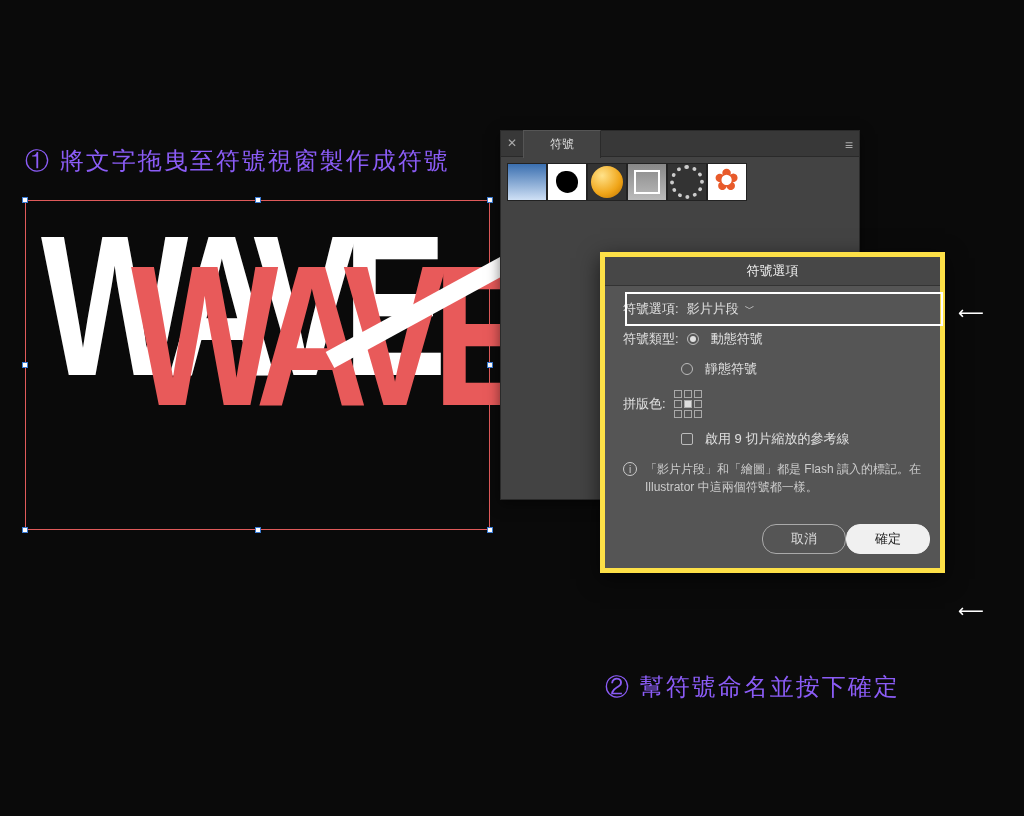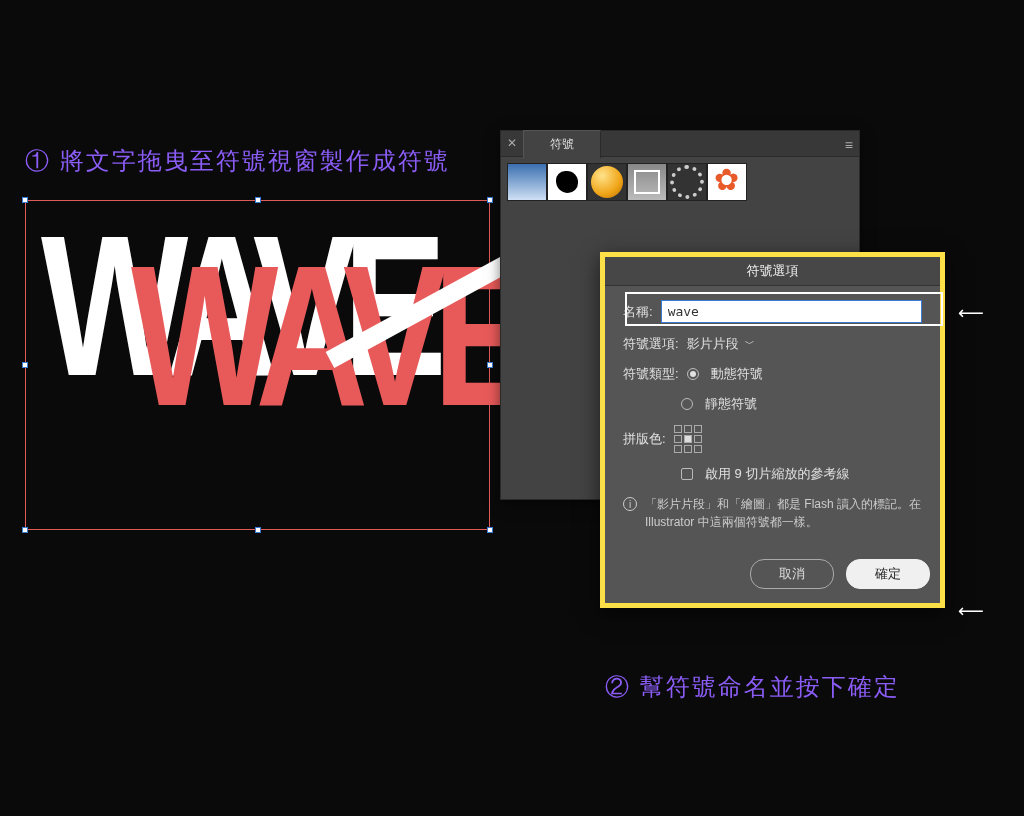--- a/index.html
+++ b/index.html
@@ -265,21 +265,20 @@
     border: 1px solid #ccc;
     border-radius: 50%;
     font-size: 10px;
     display:flex; align-items:center; justify-content:center;
     flex-shrink: 0;
     margin-top: 2px;
   }
   .btn-row {
     display: flex;
     justify-content: flex-end;
-    gap: 12px;
     padding: 4px 10px 14px 4px;
   }
   .btn {
     min-width: 84px;
     padding: 5px 18px;
     border-radius: 14px;
     font-size: 13px;
     text-align: center;
     cursor: default;
   }
@@ -344,24 +343,20 @@
     <div class="swatch sw-ring"></div>
     <div class="swatch sw-flower"></div>
   </div>
   <div class="panel-footer">IN.</div>
 </div>
 
 <div class="dialog">
   <div class="dialog-title">符號選項</div>
   <div class="dialog-body">
     <div class="row">
-      <span class="lbl">名稱:</span>
-      <input class="name-input" value="wave" style="">
-    </div>
-    <div class="row">
       <span class="lbl">符號選項:</span>
       <span class="dropdown">
         <span>影片片段</span>
         <span class="chev">﹀</span>
       </span>
     </div>
     <div class="row">
       <span class="lbl">符號類型:</span>
       <span class="radio checked"></span>
       <span>動態符號</span>

